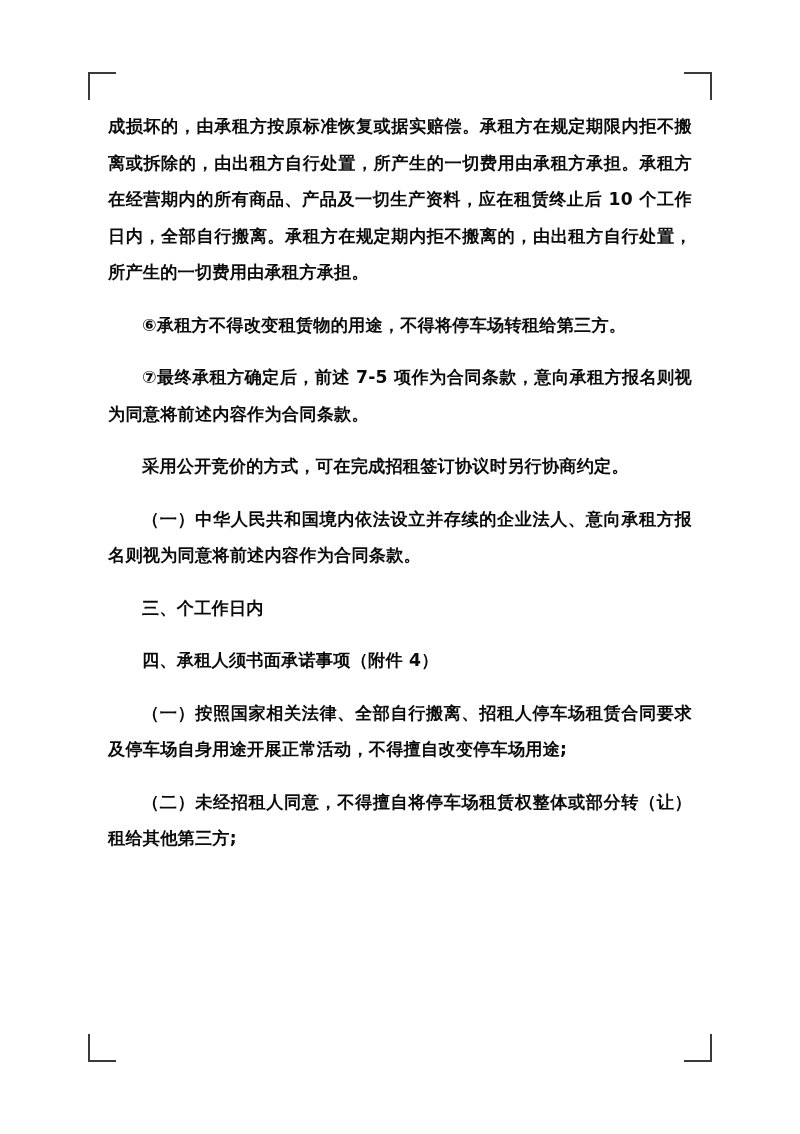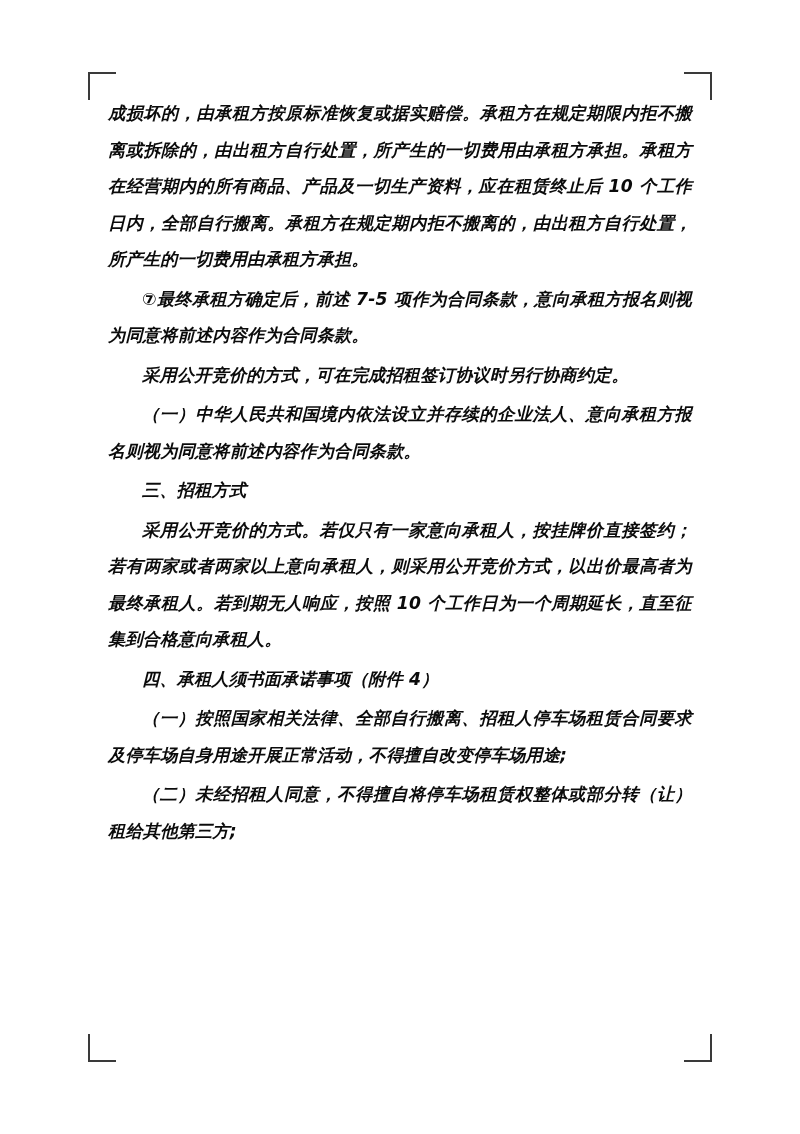--- a/index.html
+++ b/index.html
@@ -27,29 +27,28 @@
   .mark.bl { left: 88px;  bottom: 72px; border-left: 2px solid #3a3a3a; border-bottom: 2px solid #3a3a3a; }
   .mark.br { right: 88px; bottom: 72px; border-right: 2px solid #3a3a3a; border-bottom: 2px solid #3a3a3a; }
 
   .content {
     position: absolute;
     left: 108px;
     top: 92px;
     width: 584px;
   }
   p {
-    margin: 3px 0 1px 0;
+    margin: 16px 0 1px 0;
     font-size: 17.2px;
     line-height: 36.5px;
     color: #0b0b0b;
     text-align: justify;
     text-justify: inter-ideograph;
     letter-spacing: 0.2px;
     font-weight: 600;
-    font-style: italic;
   }
   p.indent {
     text-indent: 34px;
   }
   p.heading {
     text-indent: 34px;
     font-weight: 700;
   }
   p.noindent {
     text-indent: 0;
@@ -60,23 +59,23 @@
 
 <div class="page">
 
   <div class="mark tl"></div>
   <div class="mark tr"></div>
   <div class="mark bl"></div>
   <div class="mark br"></div>
 
   <div class="content">
     <p class="noindent">成损坏的，由承租方按原标准恢复或据实赔偿。承租方在规定期限内拒不搬离或拆除的，由出租方自行处置，所产生的一切费用由承租方承担。承租方在经营期内的所有商品、产品及一切生产资料，应在租赁终止后 10 个工作日内，全部自行搬离。承租方在规定期内拒不搬离的，由出租方自行处置，所产生的一切费用由承租方承担。</p>
+    <p class="indent">⑥承租方不得改变租赁物的用途，不得将停车场转租给第三方。</p>
     <p class="indent">⑦最终承租方确定后，前述 7-5 项作为合同条款，意向承租方报名则视为同意将前述内容作为合同条款。</p>
     <p class="indent">采用公开竞价的方式，可在完成招租签订协议时另行协商约定。</p>
     <p class="indent">（一）中华人民共和国境内依法设立并存续的企业法人、意向承租方报名则视为同意将前述内容作为合同条款。</p>
-    <p class="heading">三、招租方式</p>
-    <p class="indent">采用公开竞价的方式。若仅只有一家意向承租人，按挂牌价直接签约；若有两家或者两家以上意向承租人，则采用公开竞价方式，以出价最高者为最终承租人。若到期无人响应，按照 10 个工作日为一个周期延长，直至征集到合格意向承租人。</p>
+    <p class="heading">三、个工作日内</p>
     <p class="heading">四、承租人须书面承诺事项（附件 4）</p>
     <p class="indent">（一）按照国家相关法律、全部自行搬离、招租人停车场租赁合同要求及停车场自身用途开展正常活动，不得擅自改变停车场用途;</p>
     <p class="indent">（二）未经招租人同意，不得擅自将停车场租赁权整体或部分转（让）租给其他第三方;</p>
   </div>
 
 </div>
 
 </body></html>

